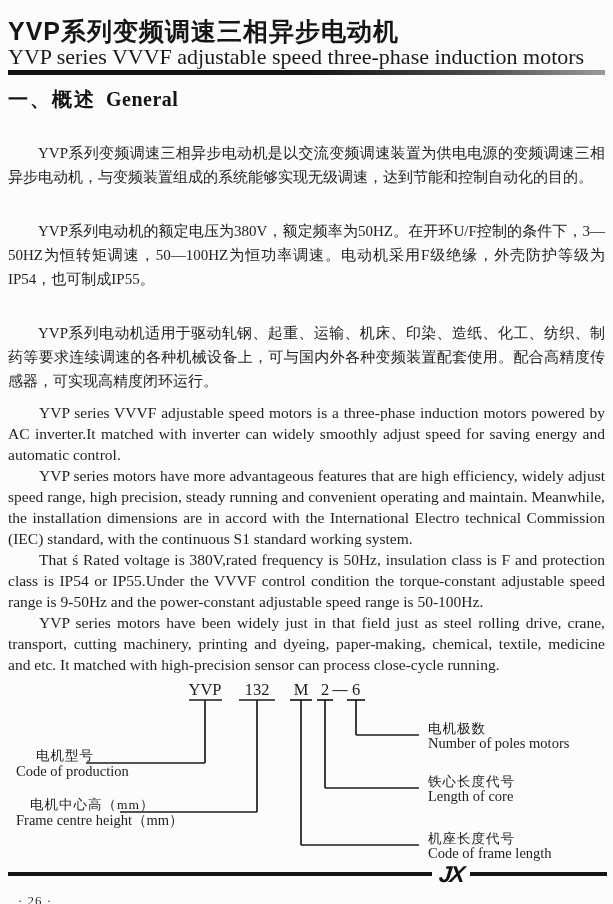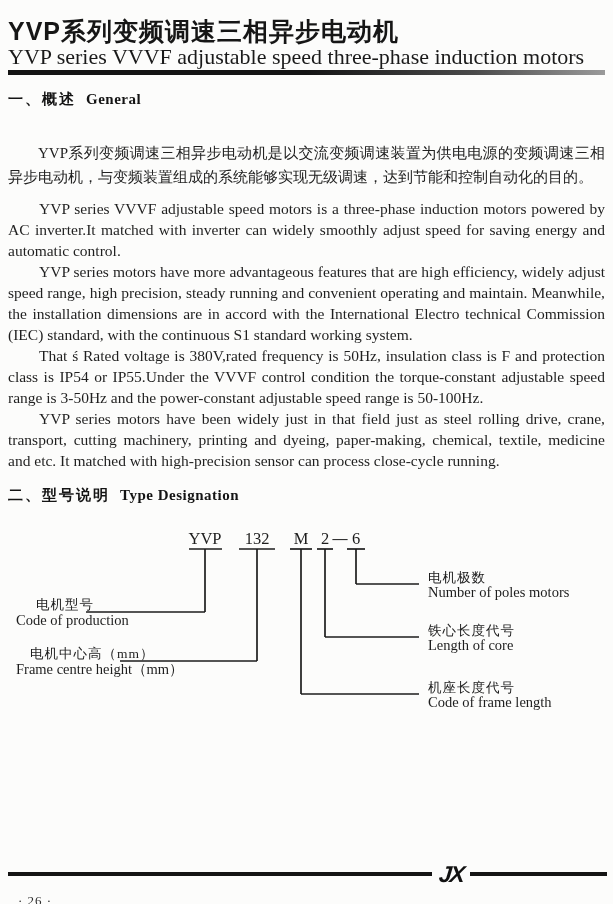--- a/index.html
+++ b/index.html
@@ -16,40 +16,40 @@
     font-family:"Liberation Sans","DejaVu Sans",sans-serif;
     font-weight:700; font-size:25px; line-height:30px; letter-spacing:1px; color:#161616;
   }
   .title-en { font-size:22px; line-height:20px; margin-top:1px; color:#1a1a1a; }
   .header-rule {
     height:5px; margin-top:3px;
     background:linear-gradient(to right,#141414 0%,#141414 50%,#4a4a4a 78%,#9a9a9a 100%);
   }
 
   
-  .sec-head { margin:12px 0 4px 0; font-size:15px; line-height:24px; color:#141414; }
+  .sec-head { margin:12px 0 4px 0; font-size:20px; line-height:24px; color:#141414; }
   .sec-head .cn {
     font-family:"Liberation Sans","DejaVu Sans",sans-serif;
     font-weight:700; letter-spacing:2px;
   }
   .sec-head .en { font-weight:700; margin-left:10px; letter-spacing:0.5px; }
 
   
   .cn-block p {
     font-size:15px; line-height:24px; text-align:justify;
     text-indent:2em; color:#222;margin-top:30px;
   }
   .en-block { margin-top:9px; }
   .en-block p {
     font-size:15.5px; line-height:21px; text-align:justify;
     text-indent:2em; color:#1f1f1f;
   }
 
   
-  .diagram { margin-top:17px; }
+  .diagram { margin-top:0; }
   .diagram svg { display:block; }
   .diagram text { fill:#1d1d1d; }
   .d-code { font-size:16.5px; font-family:"Liberation Serif","DejaVu Serif",serif; }
   .d-dash { font-size:15px; font-weight:bold; }
   .d-cn { font-size:13.5px; letter-spacing:1px; }
   .d-en { font-size:14.5px; font-family:"Liberation Serif","DejaVu Serif",serif; }
 
   
   .footer { position:absolute; left:8px; right:6px; top:862px; }
   .footer-line { display:flex; align-items:center; }
@@ -74,32 +74,31 @@
     <div class="title-en">YVP series VVVF adjustable speed three-phase induction motors</div>
     <div class="header-rule"></div>
   </div>
 
   <div class="sec-head">
     <span class="cn">一、概述</span><span class="en">General</span>
   </div>
 
   <div class="cn-block">
     <p>YVP系列变频调速三相异步电动机是以交流变频调速装置为供电电源的变频调速三相异步电动机，与变频装置组成的系统能够实现无级调速，达到节能和控制自动化的目的。</p>
+    <p>YVP系列电动机的额定电压为380V，额定频率为50HZ。在开环U/F控制的条件下，3—50HZ为恒转矩调速，50—100HZ为恒功率调速。电动机采用F级绝缘，外壳防护等级为IP54，也可制成IP55。</p>
+    <p>YVP系列电动机适用于驱动轧钢、起重、运输、机床、印染、造纸、化工、纺织、制药等要求连续调速的各种机械设备上，可与国内外各种变频装置配套使用。配合高精度传感器，可实现高精度闭环运行。</p>
   </div>
 
   <div class="en-block">
     <p>YVP series VVVF adjustable speed motors is a three-phase induction motors powered by AC inverter.It matched with inverter can widely smoothly adjust speed for saving energy and automatic control.</p>
     <p>YVP series motors have more advantageous features that are high efficiency, widely adjust speed range, high precision, steady running and convenient operating and maintain. Meanwhile, the installation dimensions are in accord with the International Electro technical Commission (IEC) standard, with the continuous S1 standard working system.</p>
-    <p>That ś Rated voltage is 380V,rated frequency is 50Hz, insulation class is F and protection class is IP54 or IP55.Under the VVVF control condition the torque-constant adjustable speed range is 3-50Hz and the power-constant adjustable speed range is 50-100Hz.</p>
+    <p>That ś Rated voltage is 380V,rated frequency is 50Hz, insulation class is F and protection class is IP54 or IP55.Under the VVVF control condition the torque-constant adjustable speed range is 9-50Hz and the power-constant adjustable speed range is 50-100Hz.</p>
     <p>YVP series motors have been widely just in that field just as steel rolling drive, crane, transport, cutting machinery, printing and dyeing, paper-making, chemical, textile, medicine and etc. It matched with high-precision sensor can process close-cycle running.</p>
   </div>
 
-  <div class="sec-head">
-    <span class="cn">二、型号说明</span><span class="en">Type Designation</span>
-  </div>
 
   <div class="diagram">
     <svg width="613" height="192" viewBox="0 0 613 192">
       <g stroke="#1d1d1d" stroke-width="1.7">
 
         <line x1="181" y1="25" x2="214" y2="25"></line>
         <line x1="231" y1="25" x2="267" y2="25"></line>
         <line x1="282" y1="25" x2="304" y2="25"></line>
         <line x1="309" y1="25" x2="325" y2="25"></line>
         <line x1="339" y1="25" x2="357" y2="25"></line>

